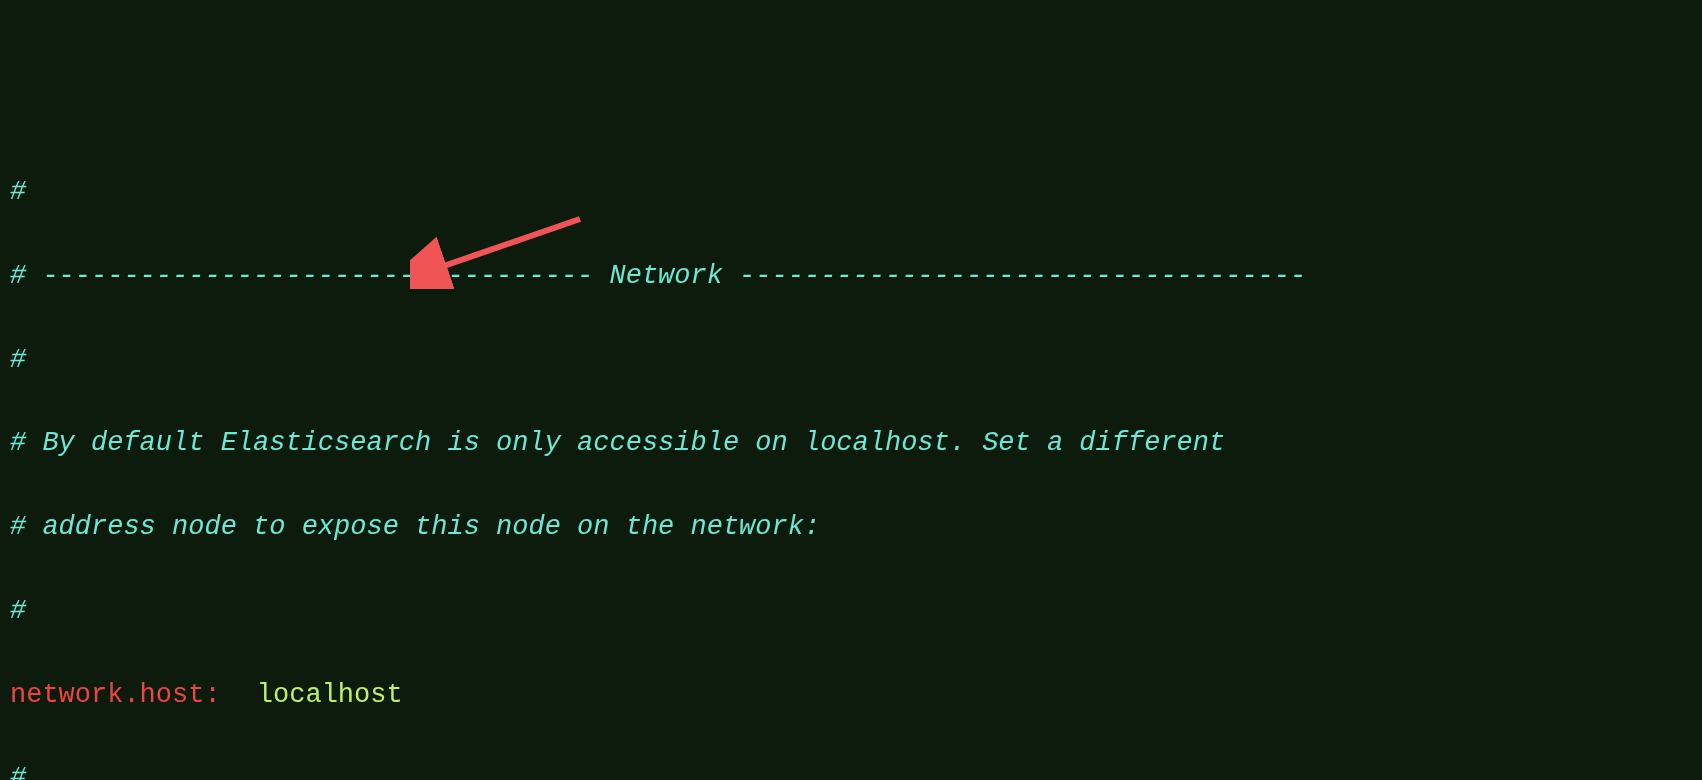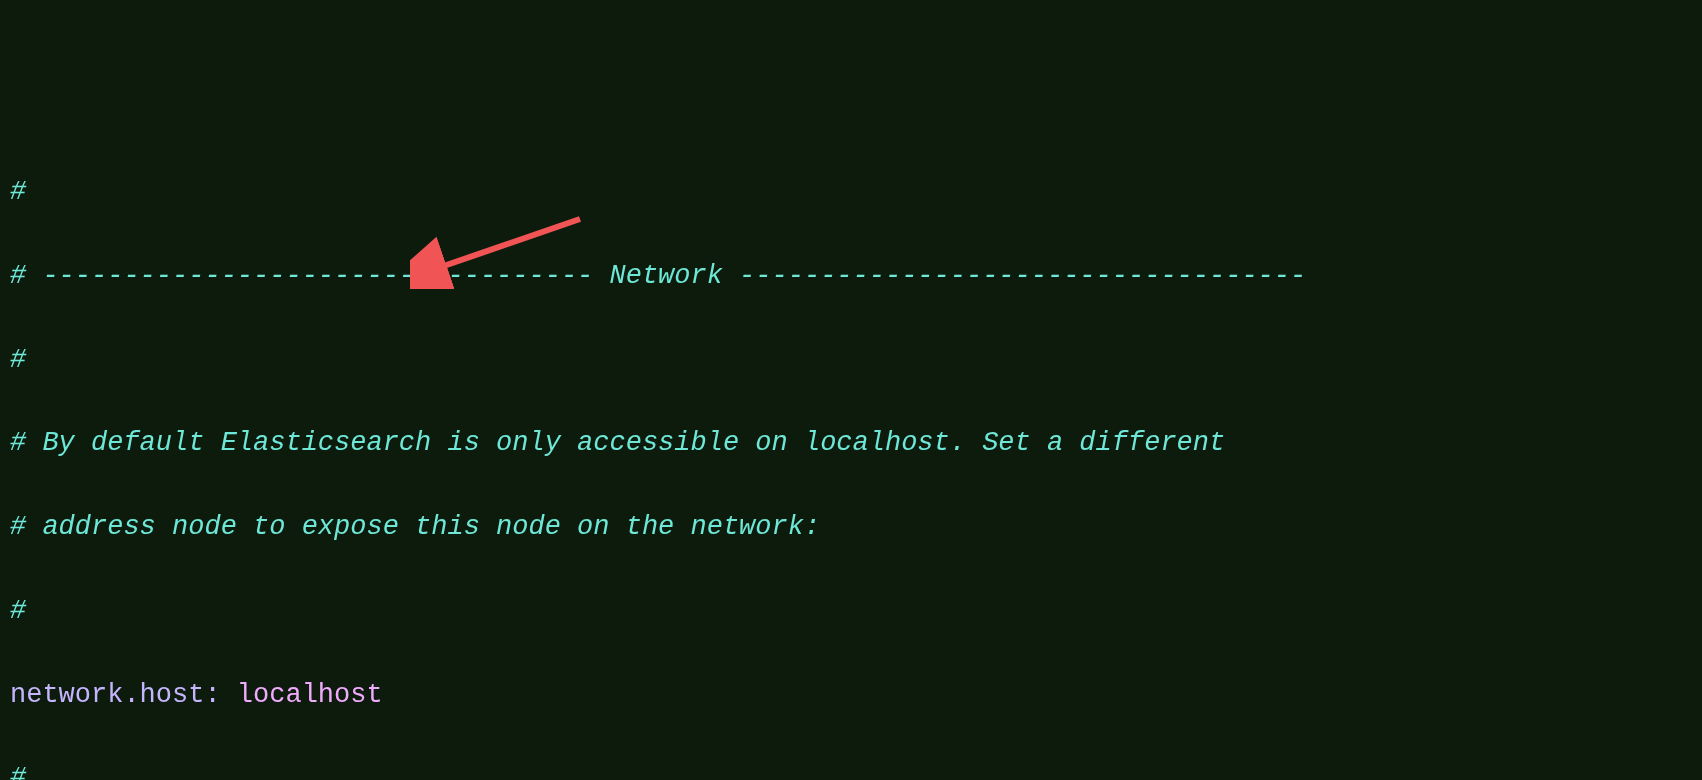--- a/index.html
+++ b/index.html
@@ -18,26 +18,27 @@
       width: 1702px;
       height: 780px;
       overflow: hidden;
       position: relative;
     }
     .comment {
       color: #6ee7d7;
       font-style: italic;
     }
     .key {
-      color: #c4b5fd;
+      color: #ef4444;
       font-style: normal;
     }
     .value {
-      color: #f0abfc;
+      color: #bef264;
       font-style: normal;
+      margin-left: 20px;
     }
     .line {
       display: block;
     }
     .arrow-annotation {
       position: absolute;
       left: 410px;
       top: 209px;
       pointer-events: none;
     }

